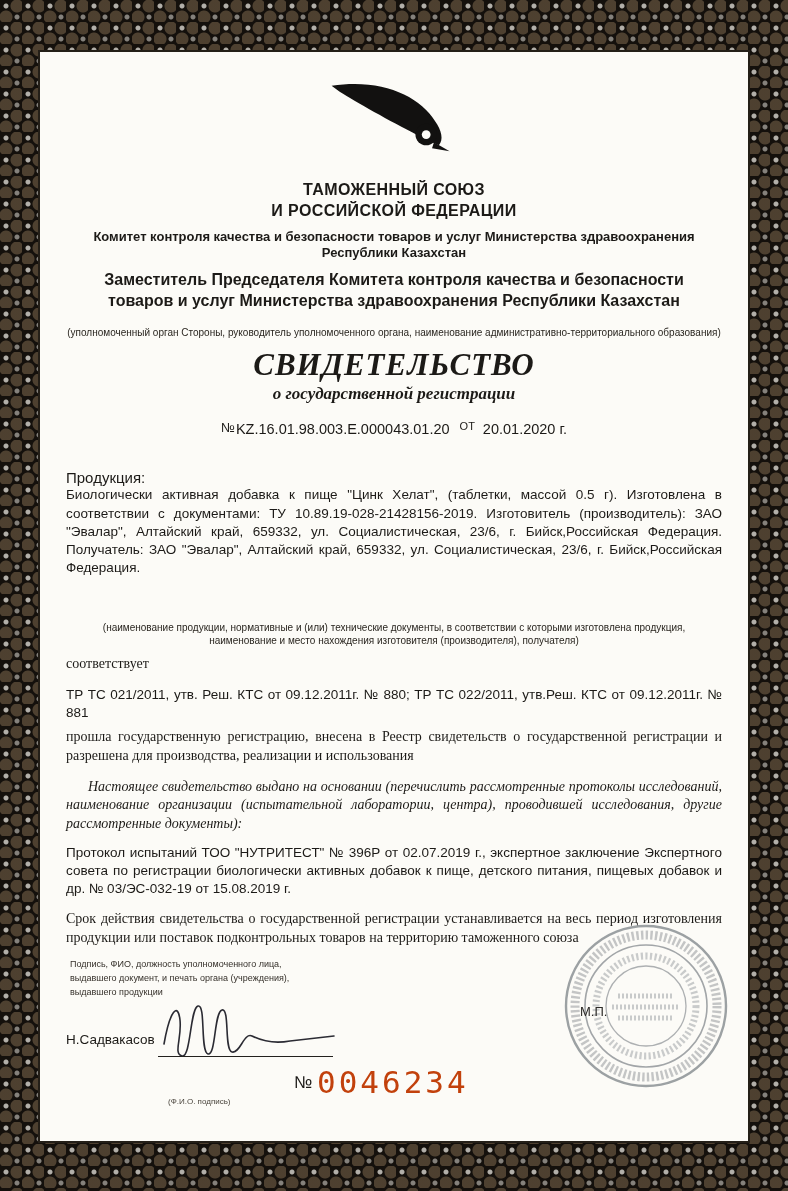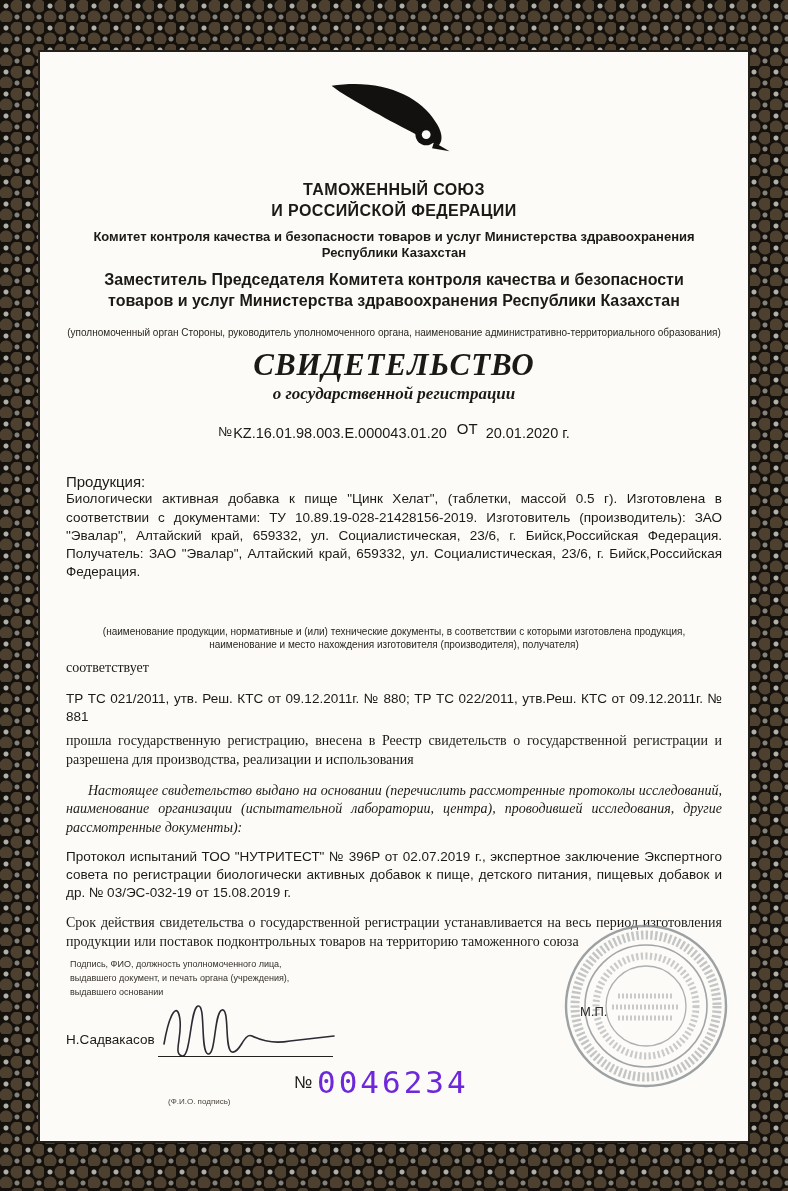--- a/index.html
+++ b/index.html
@@ -28,38 +28,38 @@
   .official{margin:8px auto 0;max-width:620px;text-align:center;font-weight:bold;font-size:16px;line-height:1.3;}
   .tiny{font-size:10px;line-height:1.35;color:#2a2620;}
   .center{text-align:center;}
   .authority-note{margin:14px auto 0;max-width:660px;}
   .title{margin:8px 0 0;text-align:center;font-family:"Liberation Serif",serif;
     font-style:italic;font-weight:bold;font-size:31px;letter-spacing:1px;}
   .subtitle{margin:1px 0 0;text-align:center;font-family:"Liberation Serif",serif;
     font-style:italic;font-weight:bold;font-size:17px;}
   .number-line{margin-top:16px;text-align:center;font-size:14.5px;}
   .number-line .no{font-size:13px;vertical-align:2px;margin-right:1px;}
-  .number-line .ot{font-size:15px;vertical-align:4px;margin:0 8px 0 10px;text-transform:uppercase;}
+  .number-line .ot{font-size:11px;vertical-align:4px;margin:0 8px 0 10px;text-transform:uppercase;}
   .para{margin:0;font-size:13.5px;line-height:1.34;text-align:justify;}
   .serifp{font-family:"Liberation Serif",serif;font-size:14px;}
   .lbl{margin-top:32px;font-size:15px;}
   .product-note{margin:44px auto 0;max-width:640px;}
   .conforms{margin-top:8px;font-family:"Liberation Serif",serif;font-size:14px;}
   .mt6{margin-top:6px;} .mt10{margin-top:10px;} .mt12{margin-top:12px;}
   .ind{text-indent:22px;font-style:italic;}
   
   .sign-note{position:absolute;left:30px;top:906px;width:275px;font-size:9px;line-height:1.55;color:#35302a;}
   .signer{position:absolute;left:26px;top:980px;font-size:13.5px;}
   .sig-svg{position:absolute;left:118px;top:938px;}
   .sig-line{position:absolute;left:118px;top:1004px;width:175px;border-bottom:1.3px solid #23211e;}
   .sig-caption{position:absolute;left:128px;top:1045px;font-size:8px;color:#4a453d;}
   .stamp{position:absolute;left:520px;top:868px;}
   .mp{position:absolute;left:540px;top:952px;font-size:13px;color:#2c2a27;}
   .serial{position:absolute;left:254px;top:1012px;font-size:17px;}
-  .serial .digits{font-family:"DejaVu Sans Mono",monospace;font-size:31px;letter-spacing:3px;vertical-align:-5px;color:#6d28d9;}
+  .serial .digits{font-family:"DejaVu Sans Mono",monospace;font-size:31px;letter-spacing:3px;vertical-align:-5px;color:#c2410c;}
 </style>
 </head>
 <body>
 
 <div class="page">
   <div class="border-frame"></div>
 
   <div class="sheet">
 
     <div class="emblem">
@@ -95,21 +95,21 @@
     <p class="conforms">соответствует</p>
     <p class="para mt6">ТР ТС 021/2011, утв. Реш. КТС от 09.12.2011г. № 880; ТР ТС 022/2011, утв.Реш. КТС от 09.12.2011г. № 881</p>
     <p class="para serifp mt6">прошла государственную регистрацию, внесена в Реестр свидетельств о государственной регистрации и разрешена для производства, реализации и использования</p>
     <p class="para serifp ind mt12">Настоящее свидетельство выдано на основании (перечислить рассмотренные протоколы исследований, наименование организации  (испытательной лаборатории, центра), проводившей исследования, другие рассмотренные документы):</p>
     <p class="para mt10">Протокол испытаний ТОО "НУТРИТЕСТ" № 396Р от 02.07.2019 г., экспертное заключение Экспертного совета по регистрации биологически активных добавок к пище, детского питания, пищевых добавок и др. № 03/ЭС-032-19 от 15.08.2019 г.</p>
     <p class="para serifp mt12">Срок действия свидетельства о государственной регистрации устанавливается на весь период изготовления продукции или поставок подконтрольных товаров на территорию таможенного союза</p>
 
     <div class="sign-note">
       <div>Подпись, ФИО,  должность уполномоченного лица,</div>
       <div>выдавшего документ, и печать органа (учреждения),</div>
-      <div>выдавшего основании</div>
+      <div>выдавшего продукции</div>
     </div>
 
     <div class="signer">Н.Садвакасов</div>
 
     <div class="sig-svg">
       <svg width="180" height="70" viewBox="0 0 180 70" aria-hidden="true">
         <path d="M6 54 C12 20 20 12 22 30 C24 48 15 64 24 66 C33 68 32 18 40 16 C48 14 42 62 50 64 C58 66 56 22 64 20 C72 18 66 60 74 62 C82 64 86 42 94 46 C102 50 116 54 132 51 L176 46" fill="none" stroke="#2b2b33" stroke-width="1.6" stroke-linecap="round"></path>
       </svg>
     </div>
     <div class="sig-line"></div>

